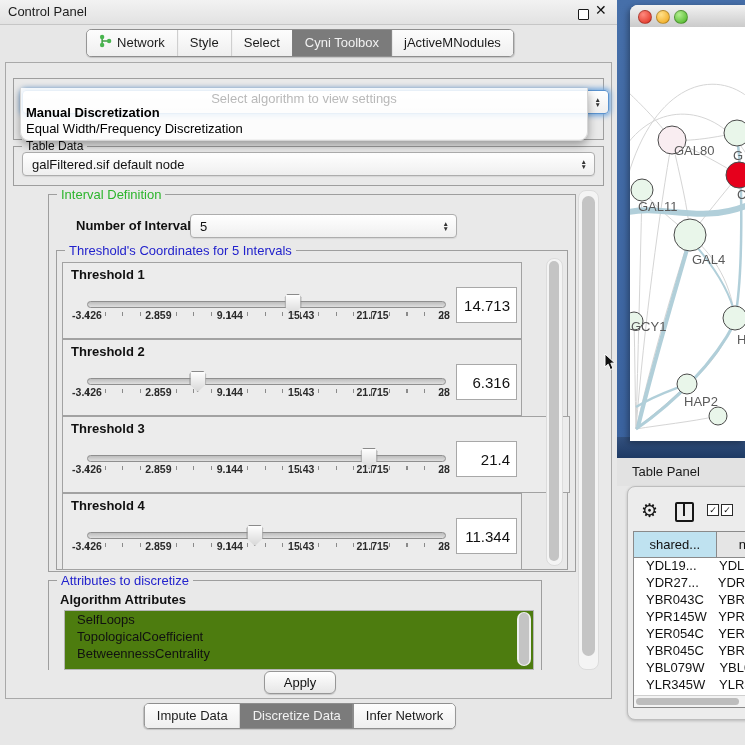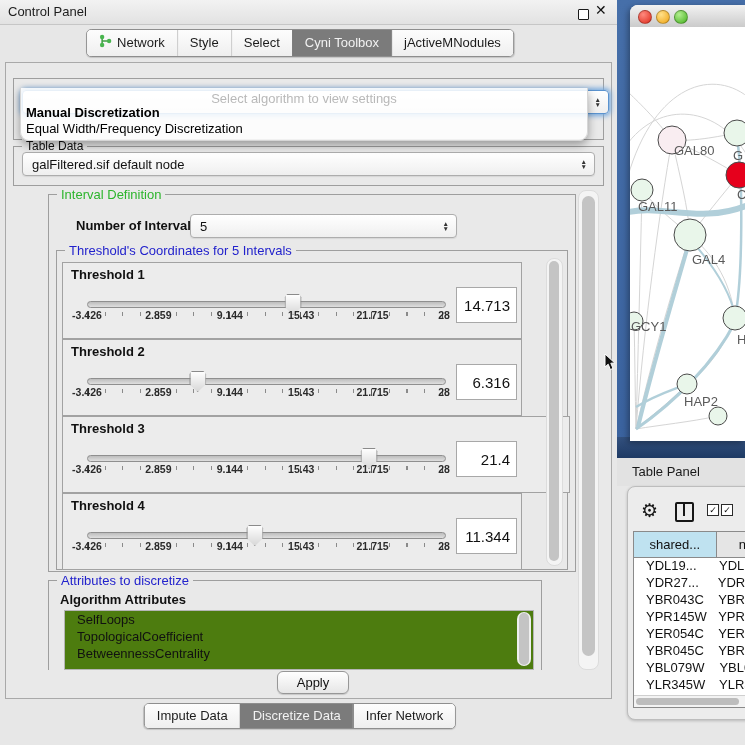--- a/index.html
+++ b/index.html
@@ -255,21 +255,21 @@
       <div class="attr-item">BetweennessCentrality</div>
     </div>
   <div class="abs vsb-track" style="left:517px;top:612px;width:14px;height:54px;border:none;background:#EFEFEF;">
     <div class="vsb-thumb" style="position:absolute;left:2px;top:1px;width:10px;height:52px;"></div>
   </div>
 
   <div class="abs vsb-track" style="left:578px;top:190px;width:19px;height:478px;">
     <div class="vsb-thumb" style="position:absolute;left:2.5px;top:5px;width:13px;height:460px;"></div>
   </div>
 
-  <div class="abs aqua-btn" style="left:277px;top:671px;width:70px;height:21px;">Apply</div>
+  <div class="abs aqua-btn" style="left:264px;top:671px;width:70px;height:21px;">Apply</div>
 
   <div class="abs" style="left:300px;top:703px;transform:translateX(-50%);">
     <div class="seg-bar">
       <div class="seg">
           <span>Impute Data</span>
         </div>
       <div class="seg sel">
           <span>Discretize Data</span>
         </div>
       <div class="seg">

